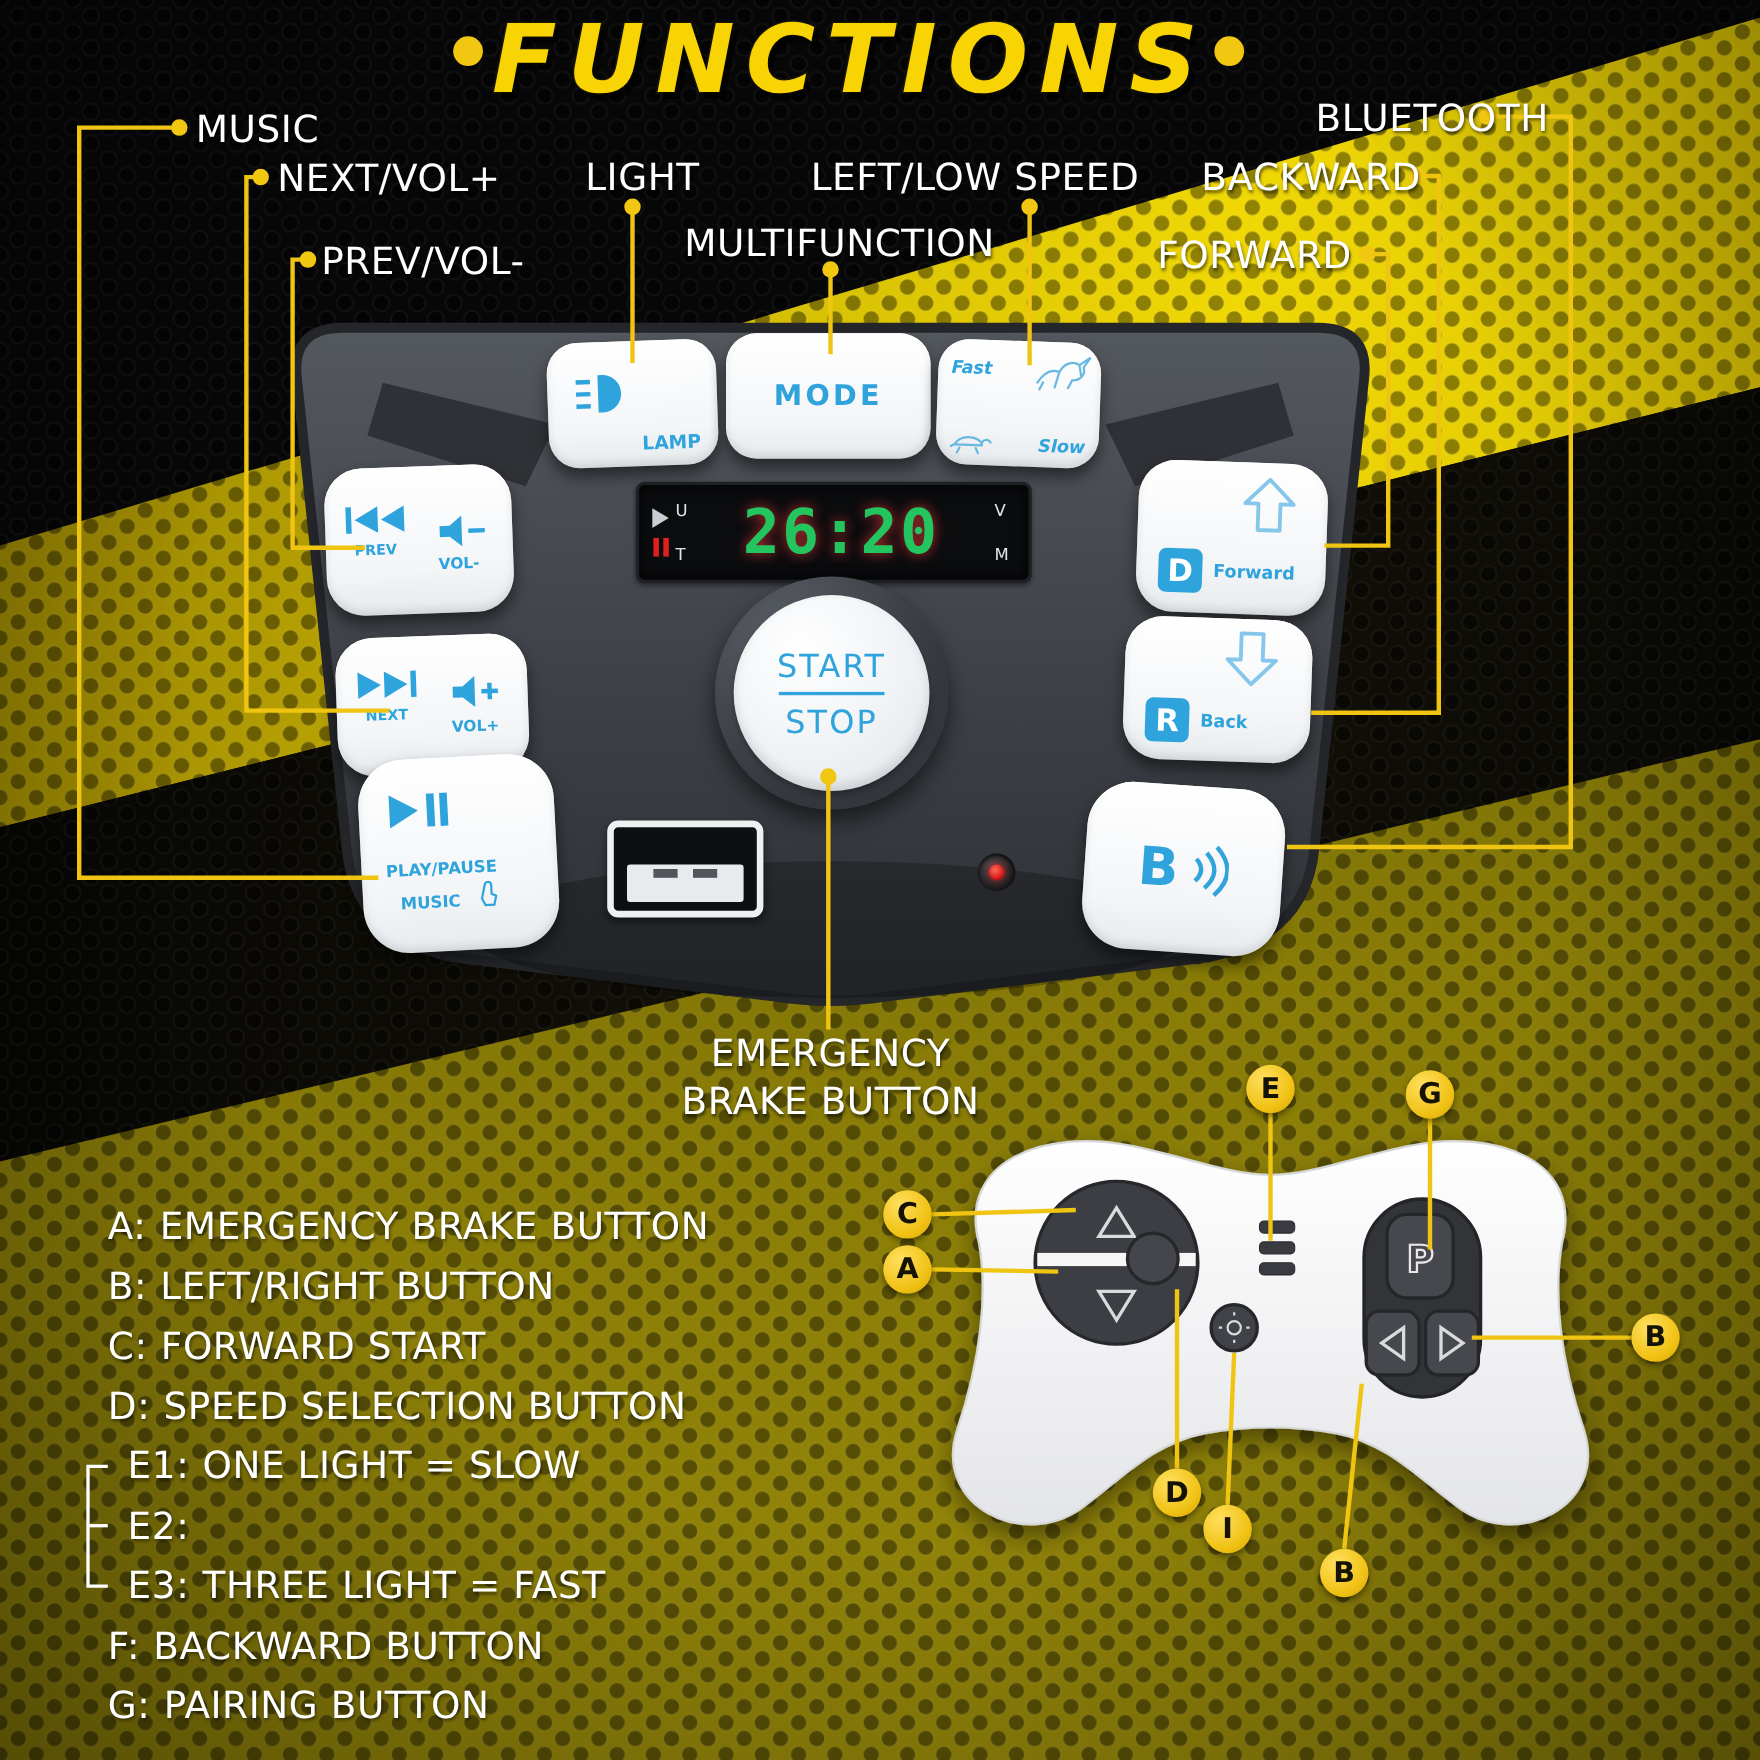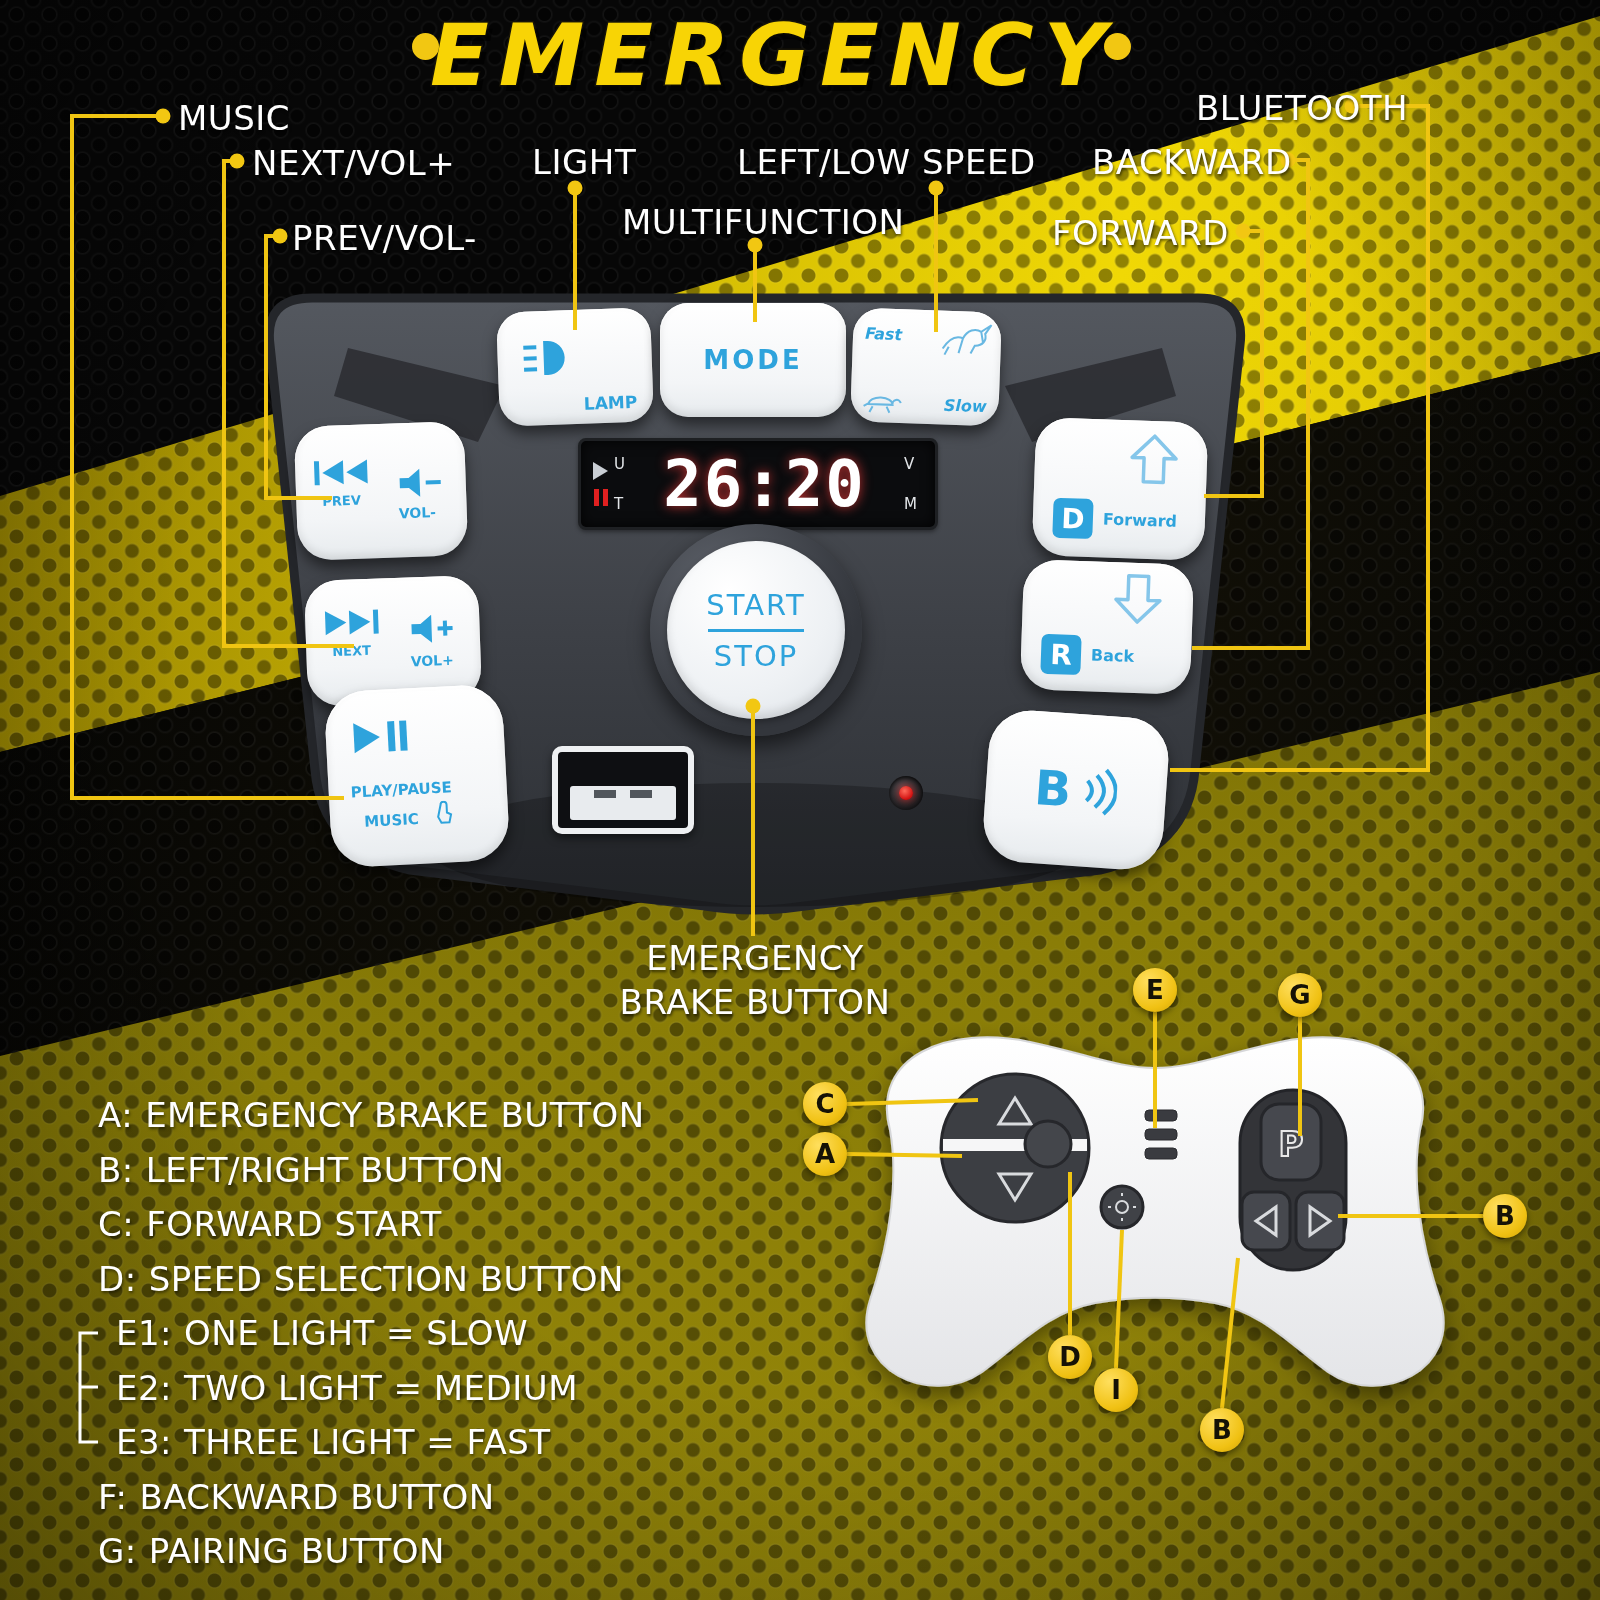--- a/index.html
+++ b/index.html
@@ -64,21 +64,21 @@
     background:#0b0c0e;border:3px solid #1e2023;border-radius:8px;box-sizing:border-box;
     display:flex;align-items:center;padding:6px 12px;
     box-shadow:inset 0 0 14px rgba(0,0,0,.9),0 2px 4px rgba(0,0,0,.4);}
   .disp-icons{display:flex;flex-direction:column;align-items:center;gap:9px;}
   .tri-play{width:0;height:0;border-left:15px solid #c9ced4;border-top:9px solid transparent;border-bottom:9px solid transparent;}
   .pause{display:flex;gap:4px;}
   .pause span{display:block;width:5px;height:17px;background:#e02020;}
   .disp-col{display:flex;flex-direction:column;justify-content:space-between;height:58px;
             font-size:15px;color:#e3e6e9;margin:0 6px;}
   .disp-val{flex:1;text-align:center;font-family:"DejaVu Sans Mono","Liberation Mono",monospace;
-    font-size:64px;font-weight:bold;color:#ffffff;letter-spacing:2px;
+    font-size:56px;font-weight:bold;color:#22c55e;letter-spacing:2px;
     text-shadow:0 0 12px rgba(255,60,60,.75);}
 
   .start-wrap{position:absolute;left:650px;top:524px;width:212px;height:212px;border-radius:50%;z-index:3;
     background:radial-gradient(circle at 30% 25%,#5a5e66,#33363c 70%);
     box-shadow:0 10px 20px rgba(0,0,0,.55);display:flex;align-items:center;justify-content:center;}
   .start-btn{width:178px;height:178px;border-radius:50%;display:flex;flex-direction:column;
     align-items:center;justify-content:center;
     background:radial-gradient(circle at 35% 28%,#ffffff,#eef1f4 60%,#dde2e7);
     box-shadow:inset 0 -5px 10px rgba(0,0,0,.12),0 3px 6px rgba(0,0,0,.3);}
   .start-txt{color:#2ea3dc;font-size:29px;font-weight:normal;letter-spacing:2px;}
@@ -120,21 +120,21 @@
 
 <div class="stage">
 
   <div class="bg"></div>
   <div class="bg bg-beam"></div>
   <div class="bg bg-mid"></div>
   <div class="bg bg-olive"></div>
   <div class="dots"></div>
   <div class="vignette"></div>
 
-  <div class="title">EMERGENCY</div>
+  <div class="title">FUNCTIONS</div>
   <div class="tdot tdot-l"></div>
   <div class="tdot tdot-r"></div>
 
   <div class="lbl lbl-music">MUSIC</div>
   <div class="lbl lbl-next">NEXT/VOL+</div>
   <div class="lbl lbl-prev">PREV/VOL-</div>
   <div class="lbl lbl-light">LIGHT</div>
   <div class="lbl lbl-multi">MULTIFUNCTION</div>
   <div class="lbl lbl-speed">LEFT/LOW SPEED</div>
   <div class="lbl lbl-bt">BLUETOOTH</div>
@@ -390,21 +390,20 @@
     <div class="lg-row">
         <span class="lg-key">D:</span>
         <span>SPEED SELECTION BUTTON</span>
       </div>
     <div class="lg-row lg-ind">
         <span class="lg-key">E1:</span>
         <span>ONE LIGHT = SLOW</span>
       </div>
     <div class="lg-row lg-ind">
         <span class="lg-key">E2:</span>
-        <span>TWO LIGHT = MEDIUM</span>
       </div>
     <div class="lg-row lg-ind">
         <span class="lg-key">E3:</span>
         <span>THREE LIGHT = FAST</span>
       </div>
     <div class="lg-row">
         <span class="lg-key">F:</span>
         <span>BACKWARD BUTTON</span>
       </div>
     <div class="lg-row">

